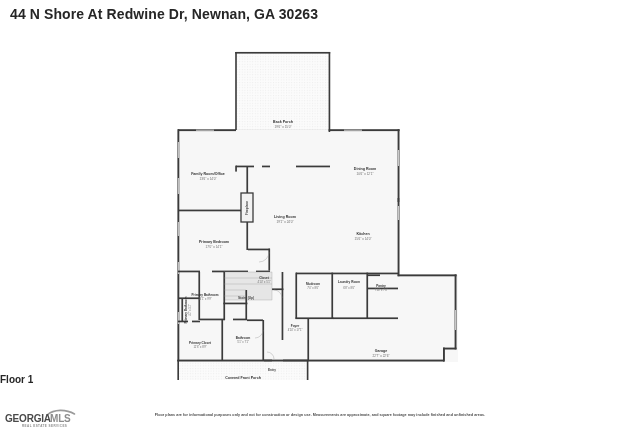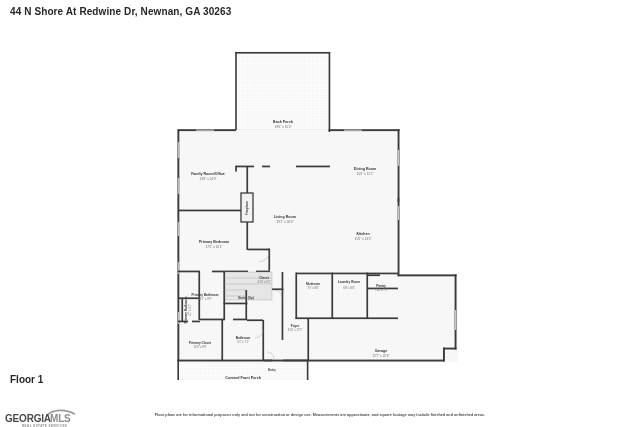--- a/index.html
+++ b/index.html
@@ -14,38 +14,38 @@
     position: relative;
     font-family: "Liberation Sans", sans-serif;
     color: #2b2b2b;
     overflow: hidden;
   }
 
   #page-title {
     position: absolute;
     left: 10px;
     top: 6px;
-    font-size: 10px;
+    font-size: 14px;
     font-weight: bold;
     letter-spacing: 0.1px;
     color: #262626;
     white-space: nowrap;
   }
 
   #floorplan-canvas {
     position: absolute;
     left: 0;
     top: 30px;
     width: 640px;
     height: 350px;
   }
 
   #floor-label {
     position: absolute;
-    left: 10px;
+    left: 0;
     top: 374px;
     font-size: 10px;
     font-weight: bold;
     color: #262626;
   }
 
   #footer-disclaimer {
     position: absolute;
     left: 0;
     right: 0;

